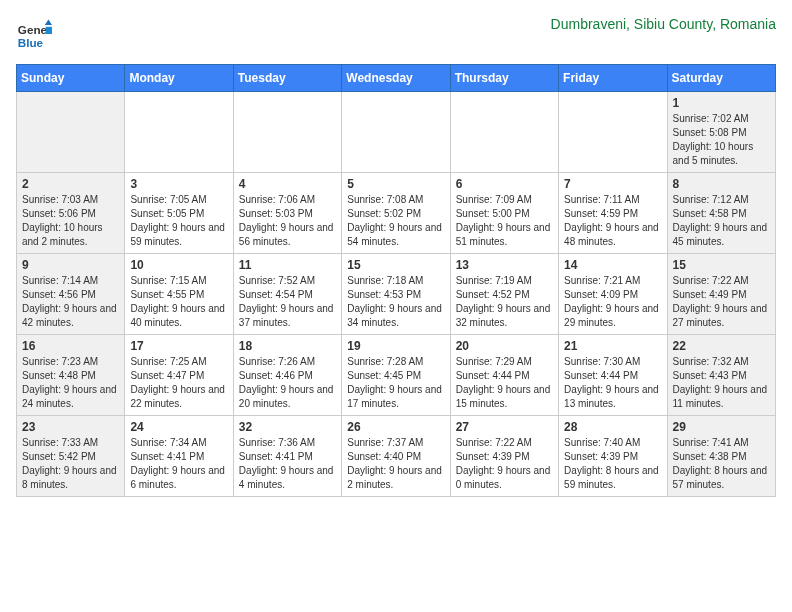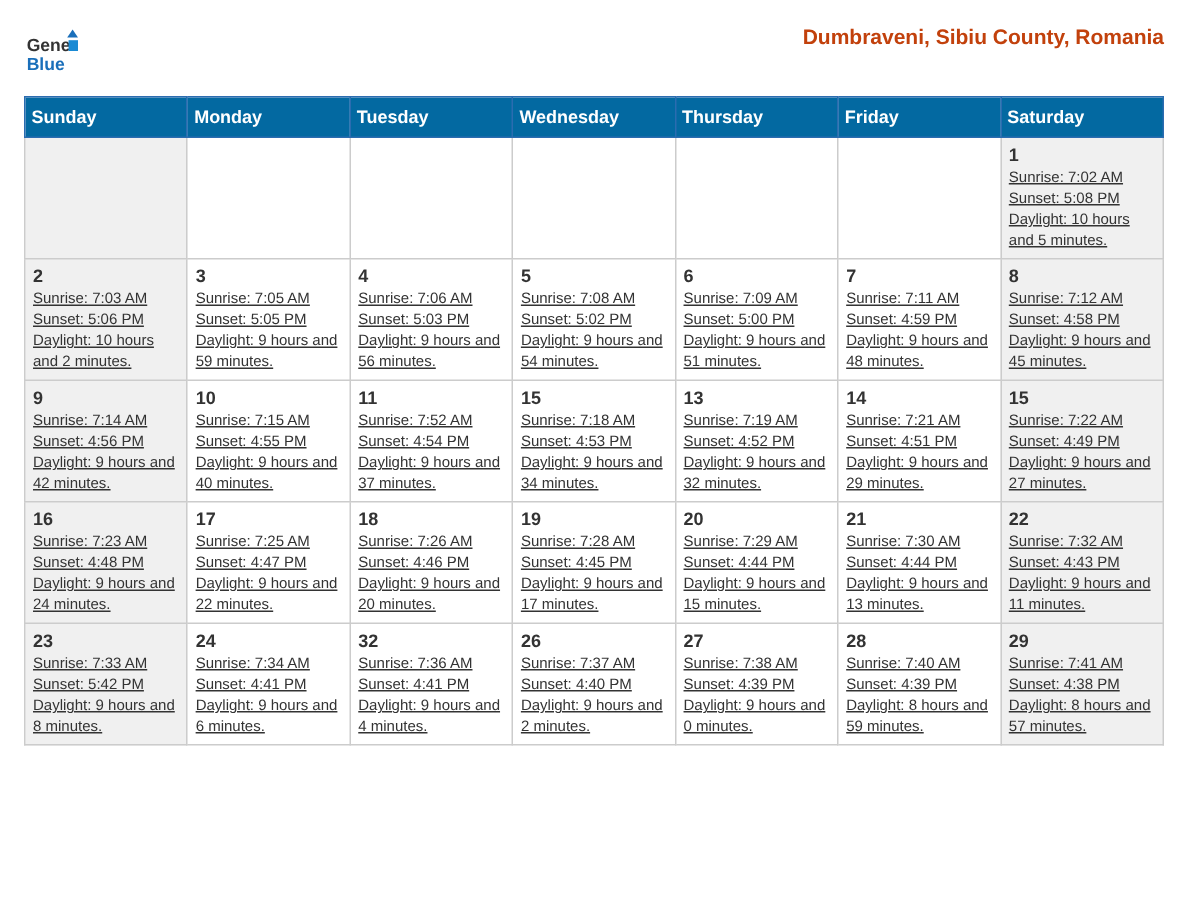--- a/index.html
+++ b/index.html
@@ -28,30 +28,29 @@
     .title-area {
       text-align: right;
     }
     .month-title {
       font-size: 32px;
       font-weight: normal;
       color: #222;
     }
     .location-title {
       font-size: 14px;
-      color: #c2410c;
-      font-weight: bold;
+      color: #15803d;
     }
     .calendar {
       width: 100%;
       border-collapse: collapse;
       border: 1px solid #ccc;
     }
     .calendar th {
-      background-color: #0369a1;
+      background-color: #3b82f6;
       color: #fff;
       font-size: 12px;
       font-weight: bold;
       padding: 6px 4px;
       text-align: left;
       border: 1px solid #2b6cb0;
     }
     .calendar td {
       vertical-align: top;
       padding: 4px 5px;
@@ -68,21 +67,20 @@
     .day-number {
       font-size: 12px;
       font-weight: bold;
       display: block;
       margin-bottom: 2px;
     }
     .sun-info {
       font-size: 10px;
       color: #333;
       line-height: 1.4;
-      text-decoration: underline;
     }
     .empty-cell {
       background: #f9f9f9;
     }
   </style>
 </head>
 <body>
 
 <div class="header-area">
   <div class="logo">
@@ -196,21 +194,21 @@
         </td>
         <td>
           <span class="day-number">13</span>
           <div class="sun-info">Sunrise: 7:19 AM
 Sunset: 4:52 PM
 Daylight: 9 hours and 32 minutes.</div>
         </td>
         <td>
           <span class="day-number">14</span>
           <div class="sun-info">Sunrise: 7:21 AM
-Sunset: 4:51 PM
+Sunset: 4:09 PM
 Daylight: 9 hours and 29 minutes.</div>
         </td>
         <td class="weekend">
           <span class="day-number">15</span>
           <div class="sun-info">Sunrise: 7:22 AM
 Sunset: 4:49 PM
 Daylight: 9 hours and 27 minutes.</div>
         </td>
       </tr>
       <tr>
@@ -277,21 +275,21 @@
 Daylight: 9 hours and 4 minutes.</div>
         </td>
         <td>
           <span class="day-number">26</span>
           <div class="sun-info">Sunrise: 7:37 AM
 Sunset: 4:40 PM
 Daylight: 9 hours and 2 minutes.</div>
         </td>
         <td>
           <span class="day-number">27</span>
-          <div class="sun-info">Sunrise: 7:38 AM
+          <div class="sun-info">Sunrise: 7:22 AM
 Sunset: 4:39 PM
 Daylight: 9 hours and 0 minutes.</div>
         </td>
         <td>
           <span class="day-number">28</span>
           <div class="sun-info">Sunrise: 7:40 AM
 Sunset: 4:39 PM
 Daylight: 8 hours and 59 minutes.</div>
         </td>
         <td class="weekend">

